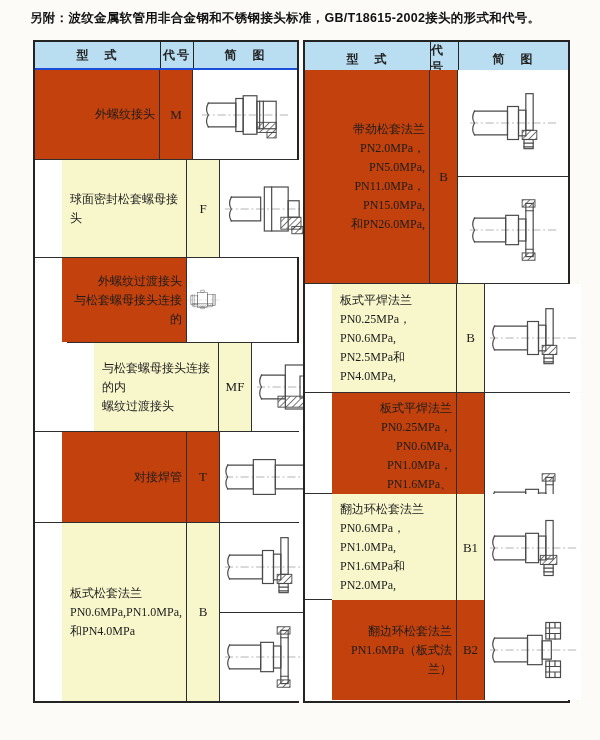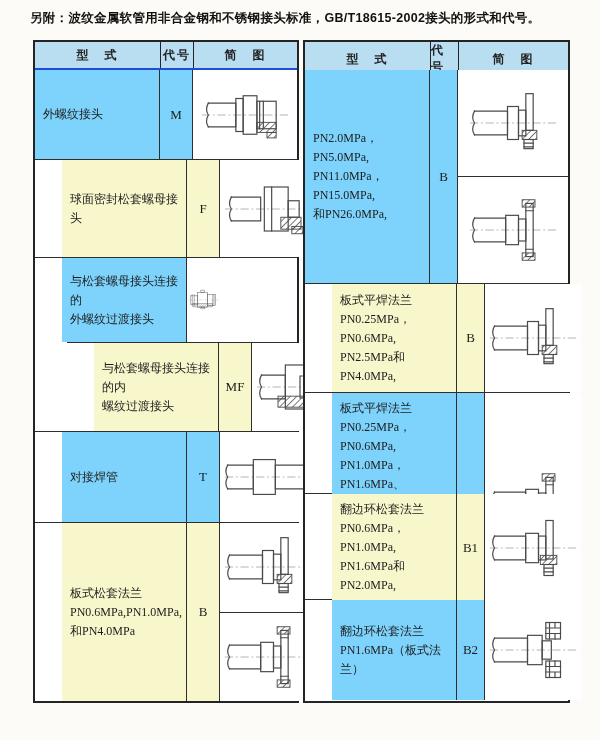--- a/index.html
+++ b/index.html
@@ -47,21 +47,21 @@
     border-right:1.5px solid #2e2e2e;
   }
   .cell-diagram{
     display:flex;flex-direction:column;background:#fff;
   }
   .dia-sub{
     flex:1;display:flex;align-items:center;justify-content:center;
   }
   .dia-sub + .dia-sub{border-top:1.5px solid #2e2e2e;}
   .bg-yellow{background:#f8f6cb;}
-  .bg-white{background:#7dd3fc;}
+  .bg-white{background:#c2410c;text-align:right;}
 </style>
 </head>
 <body>
 
 <div class="page">
   <div class="doc-title">另附：波纹金属软管用非合金钢和不锈钢接头标准，GB/T18615-2002接头的形式和代号。</div>
   <div class="tables">
     <div class="ftable" id="table-left" style="width: 262px;">
         <div class="hrow" style="grid-template-columns: 125px 33px 1fr;">
           <div class="hcell">型　式</div>
@@ -114,22 +114,22 @@
                 <path d="M54 12 V60" stroke="#4a4a4a" stroke-width="1.3" fill="none" stroke-linecap="square"></path>
                 <rect x="72" y="27" width="12" height="18" stroke="#4a4a4a" stroke-width="1.3" fill="none" stroke-linecap="square"></rect>
                 <rect x="64" y="45" width="22" height="13" fill="url(#h2)" stroke="#4a4a4a" stroke-width="1"></rect>
                 <rect x="76" y="55" width="12" height="8" fill="url(#h2)" stroke="#4a4a4a" stroke-width="1"></rect>
               </svg>
             </div>
           </div>
         </div>
         <div class="row" style="grid-template-columns: 125px 33px 1fr; height: 84px;">
           <div class="cell-label bg-white">
+            <div>外螺纹过渡接头</div>
             <div>与松套螺母接头连接的</div>
-            <div>外螺纹过渡接头</div>
           </div>
           <div class="cell-diagram">
             <div class="dia-sub">
               <svg width="96" height="66" viewBox="0 0 100 72">
     <defs>
                   <pattern id="h3" width="5" height="5" patternUnits="userSpaceOnUse" patternTransform="rotate(45)">
       <line x1="0" y1="0" x2="0" y2="5" stroke="#4a4a4a" stroke-width="1.6"></line>
     </pattern>
                 </defs>
                 <path d="M3 36 H97" stroke="#8a8a8a" stroke-width="0.7" stroke-dasharray="9 3 2 3" fill="none"></path>
@@ -242,20 +242,21 @@
         </div>
       </div>
     <div class="ftable" id="table-right" style="width: 263px;">
         <div class="hrow" style="grid-template-columns: 125px 28px 1fr;">
           <div class="hcell">型　式</div>
           <div class="hcell">代号</div>
           <div class="hcell">简　图</div>
         </div>
         <div class="row" style="grid-template-columns: 125px 28px 1fr; height: 213px;">
           <div class="cell-label bg-white">
+            <div>带劲松套法兰</div>
             <div>PN2.0MPa，PN5.0MPa,</div>
             <div>PN11.0MPa，PN15.0MPa,</div>
             <div>和PN26.0MPa,</div>
           </div>
           <div class="cell-code bg-white">B</div>
           <div class="cell-diagram">
             <div class="dia-sub">
               <svg width="96" height="66" viewBox="0 0 100 72">
     <defs>
                   <pattern id="h8" width="5" height="5" patternUnits="userSpaceOnUse" patternTransform="rotate(45)">

